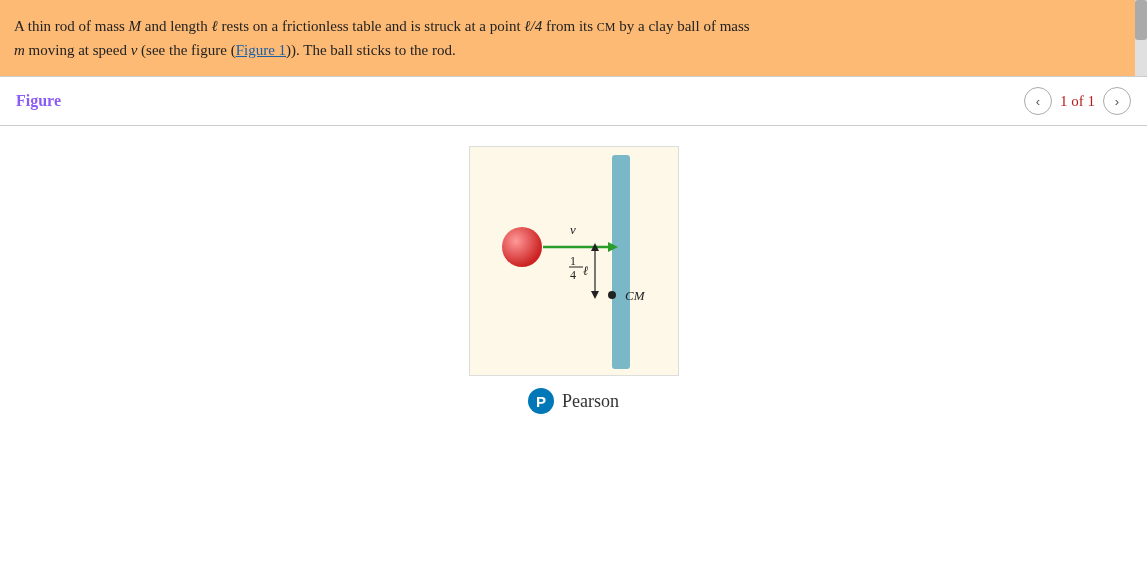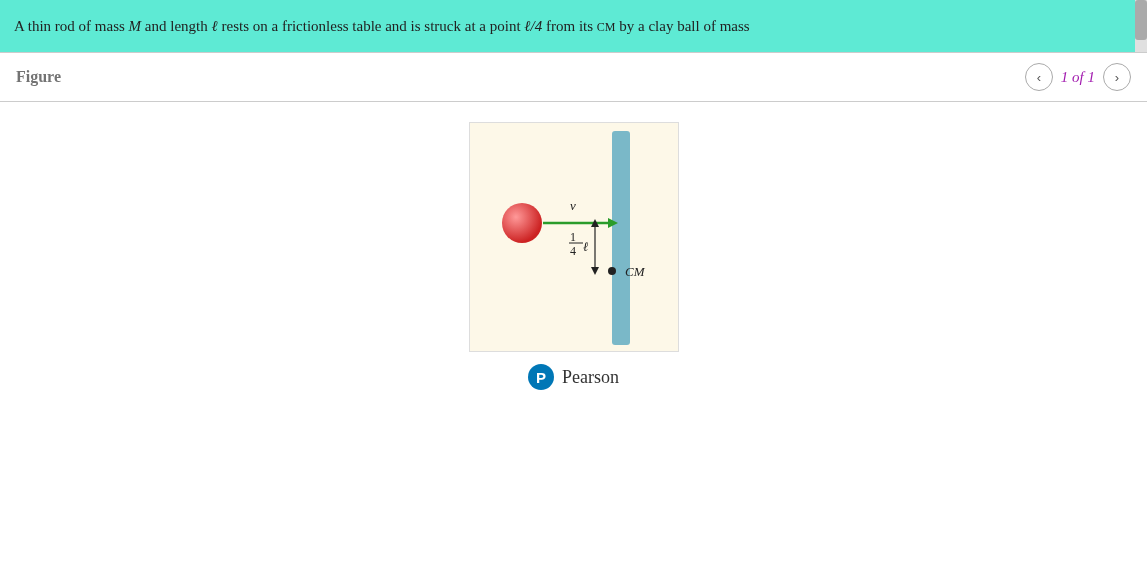--- a/index.html
+++ b/index.html
@@ -7,21 +7,21 @@
       font-family: Georgia, 'Times New Roman', serif;
       background: #fff;
       width: 1147px;
       height: 583px;
       overflow: hidden;
       position: relative;
     }
 
     
     .text-area {
-      background: #5eead4;
+      background: #fdba74;
       padding: 14px 18px 14px 14px;
       border-bottom: 1px solid #ccc;
       font-size: 15px;
       line-height: 1.6;
       color: #222;
       position: relative;
     }
     .text-area .link {
       color: #1a5fa8;
       text-decoration: underline;
@@ -52,21 +52,21 @@
     .figure-header {
       display: flex;
       align-items: center;
       justify-content: space-between;
       padding: 10px 16px;
       border-bottom: 1px solid #ccc;
     }
     .figure-title {
       font-weight: bold;
       font-size: 16px;
-      color: #737373;
+      color: #8b5cf6;
     }
     .figure-nav {
       display: flex;
       align-items: center;
       gap: 8px;
     }
     .nav-btn {
       width: 28px;
       height: 28px;
       border: 1px solid #aaa;
@@ -74,22 +74,21 @@
       background: #fff;
       cursor: pointer;
       display: flex;
       align-items: center;
       justify-content: center;
       font-size: 13px;
       color: #555;
     }
     .page-indicator {
       font-size: 15px;
-      color: #a21caf;
-      font-style: italic;
+      color: #b91c1c;
     }
 
     
     .figure-content {
       display: flex;
       justify-content: center;
       align-items: flex-start;
       padding: 20px;
       background: #fff;
       flex-direction: column;
@@ -137,20 +136,23 @@
       display: block;
     }
   </style>
 </head>
 <body>
 
 <div class="text-area">
   <p>
     <span>A thin rod of mass </span><span class="math-italic">M</span><span> and length </span><span class="math-italic">ℓ</span><span> rests on a frictionless table and is struck at a point </span><span class="math-italic">ℓ/4</span><span> from its </span><span style="font-size:12px; font-variant: small-caps;">CM</span><span> by a clay ball of mass</span>
   </p>
+  <p>
+    <span class="math-italic">m</span><span> moving at speed </span><span class="math-italic">v</span><span> (see the figure (</span><a class="link">Figure 1</a><span>)). The ball sticks to the rod.</span>
+  </p>
   <div class="scrollbar-track">
     <div class="scrollbar-thumb"></div>
   </div>
 </div>
 
 <div class="figure-header">
   <span class="figure-title">Figure</span>
   <div class="figure-nav">
     <button class="nav-btn">‹</button>
     <span class="page-indicator">1 of 1</span>

